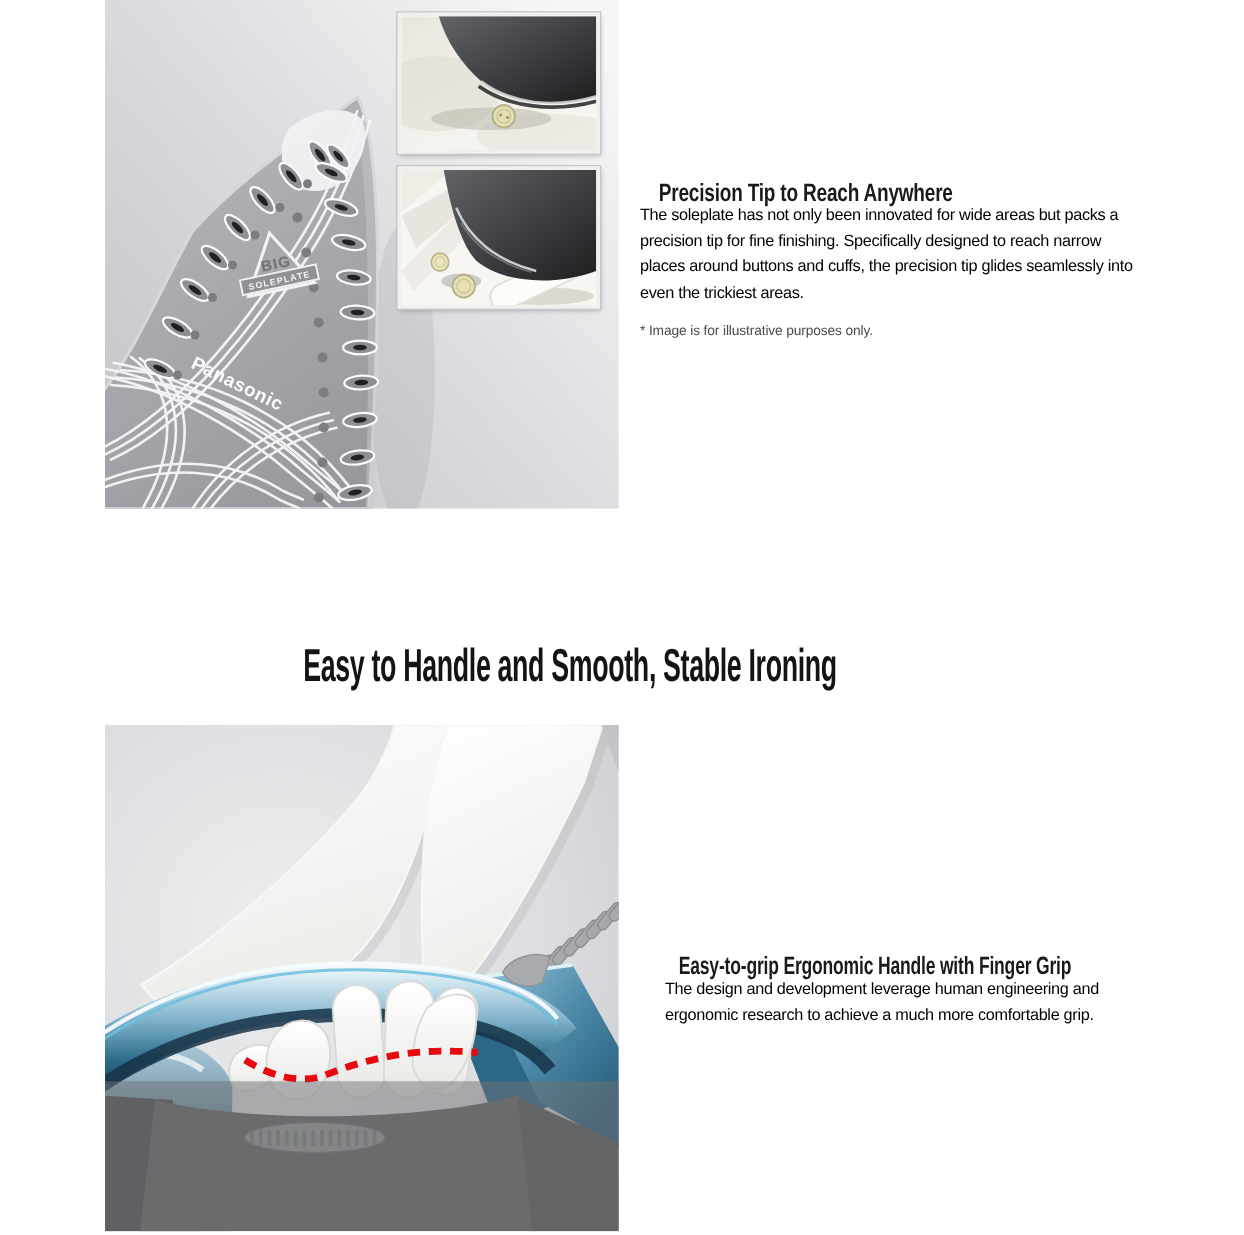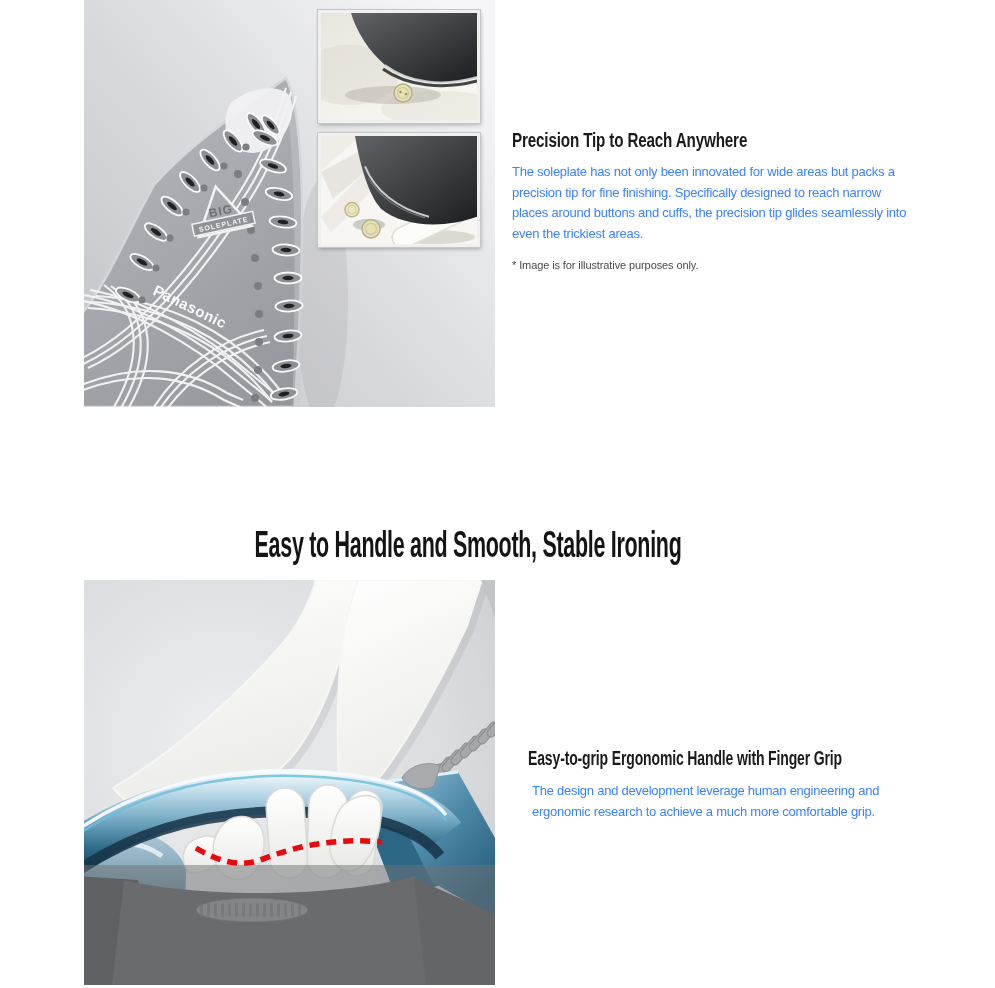--- a/index.html
+++ b/index.html
@@ -5,30 +5,30 @@
   html,body{margin:0;padding:0;background:#fff;}
   .canvas{position:relative;width:995px;height:988px;background:#ffffff;overflow:hidden;
           font-family:"Liberation Sans",sans-serif;}
   .media-top{position:absolute;left:84px;top:0;width:411px;height:407px;}
   .media-top svg{display:block;width:100%;height:100%;}
   .inset{position:absolute;width:162px;box-sizing:border-box;border:3px solid #f0f0ef;
          outline:1px solid #c6c6c6;box-shadow:1px 2px 4px rgba(0,0,0,.28);background:#fff;}
   .inset svg{display:block;width:100%;height:100%;}
   .inset-1{left:318px;top:10px;height:113px;}
   .inset-2{left:318px;top:133px;height:114px;}
-  .copy-heading{position:absolute;margin:0;font-size:20px;line-height:24px;font-weight:bold;
+  .copy-heading{position:absolute;margin:15px;font-size:20px;line-height:24px;font-weight:bold;
                 color:#1a1a1a;white-space:nowrap;}
   .copy-heading span{display:inline-block;transform-origin:left center;letter-spacing:-.2px;}
   .h-prec span{transform:scaleX(.76);}
   .h-ergo span{transform:scaleX(.70);}
-  .copy-body{position:absolute;margin:0;font-size:13px;line-height:20.5px;color:#3b82f6;
+  .copy-body{position:absolute;margin:0;font-size:13px;line-height:20.5px;color:#000000;
              letter-spacing:-.25px;white-space:pre-line;width:440px;}
   .copy-foot{position:absolute;margin:0;font-size:11px;line-height:14px;color:#4a4a4a;
              letter-spacing:-.1px;text-align:right;}
-  .mid-heading{position:absolute;left:0;top:513px;width:913px;margin:12px;text-align:center;
+  .mid-heading{position:absolute;left:0;top:513px;width:913px;margin:0;text-align:center;
                font-size:37px;line-height:40px;font-weight:bold;color:#141414;white-space:nowrap;}
   .mid-heading span{display:inline-block;transform:scaleX(.58);transform-origin:center;letter-spacing:-.5px;}
   .media-bottom{position:absolute;left:84px;top:580px;width:411px;height:405px;}
   .media-bottom svg{display:block;width:100%;height:100%;}
 </style>
 </head>
 <body>
 
 <div class="canvas">
 

